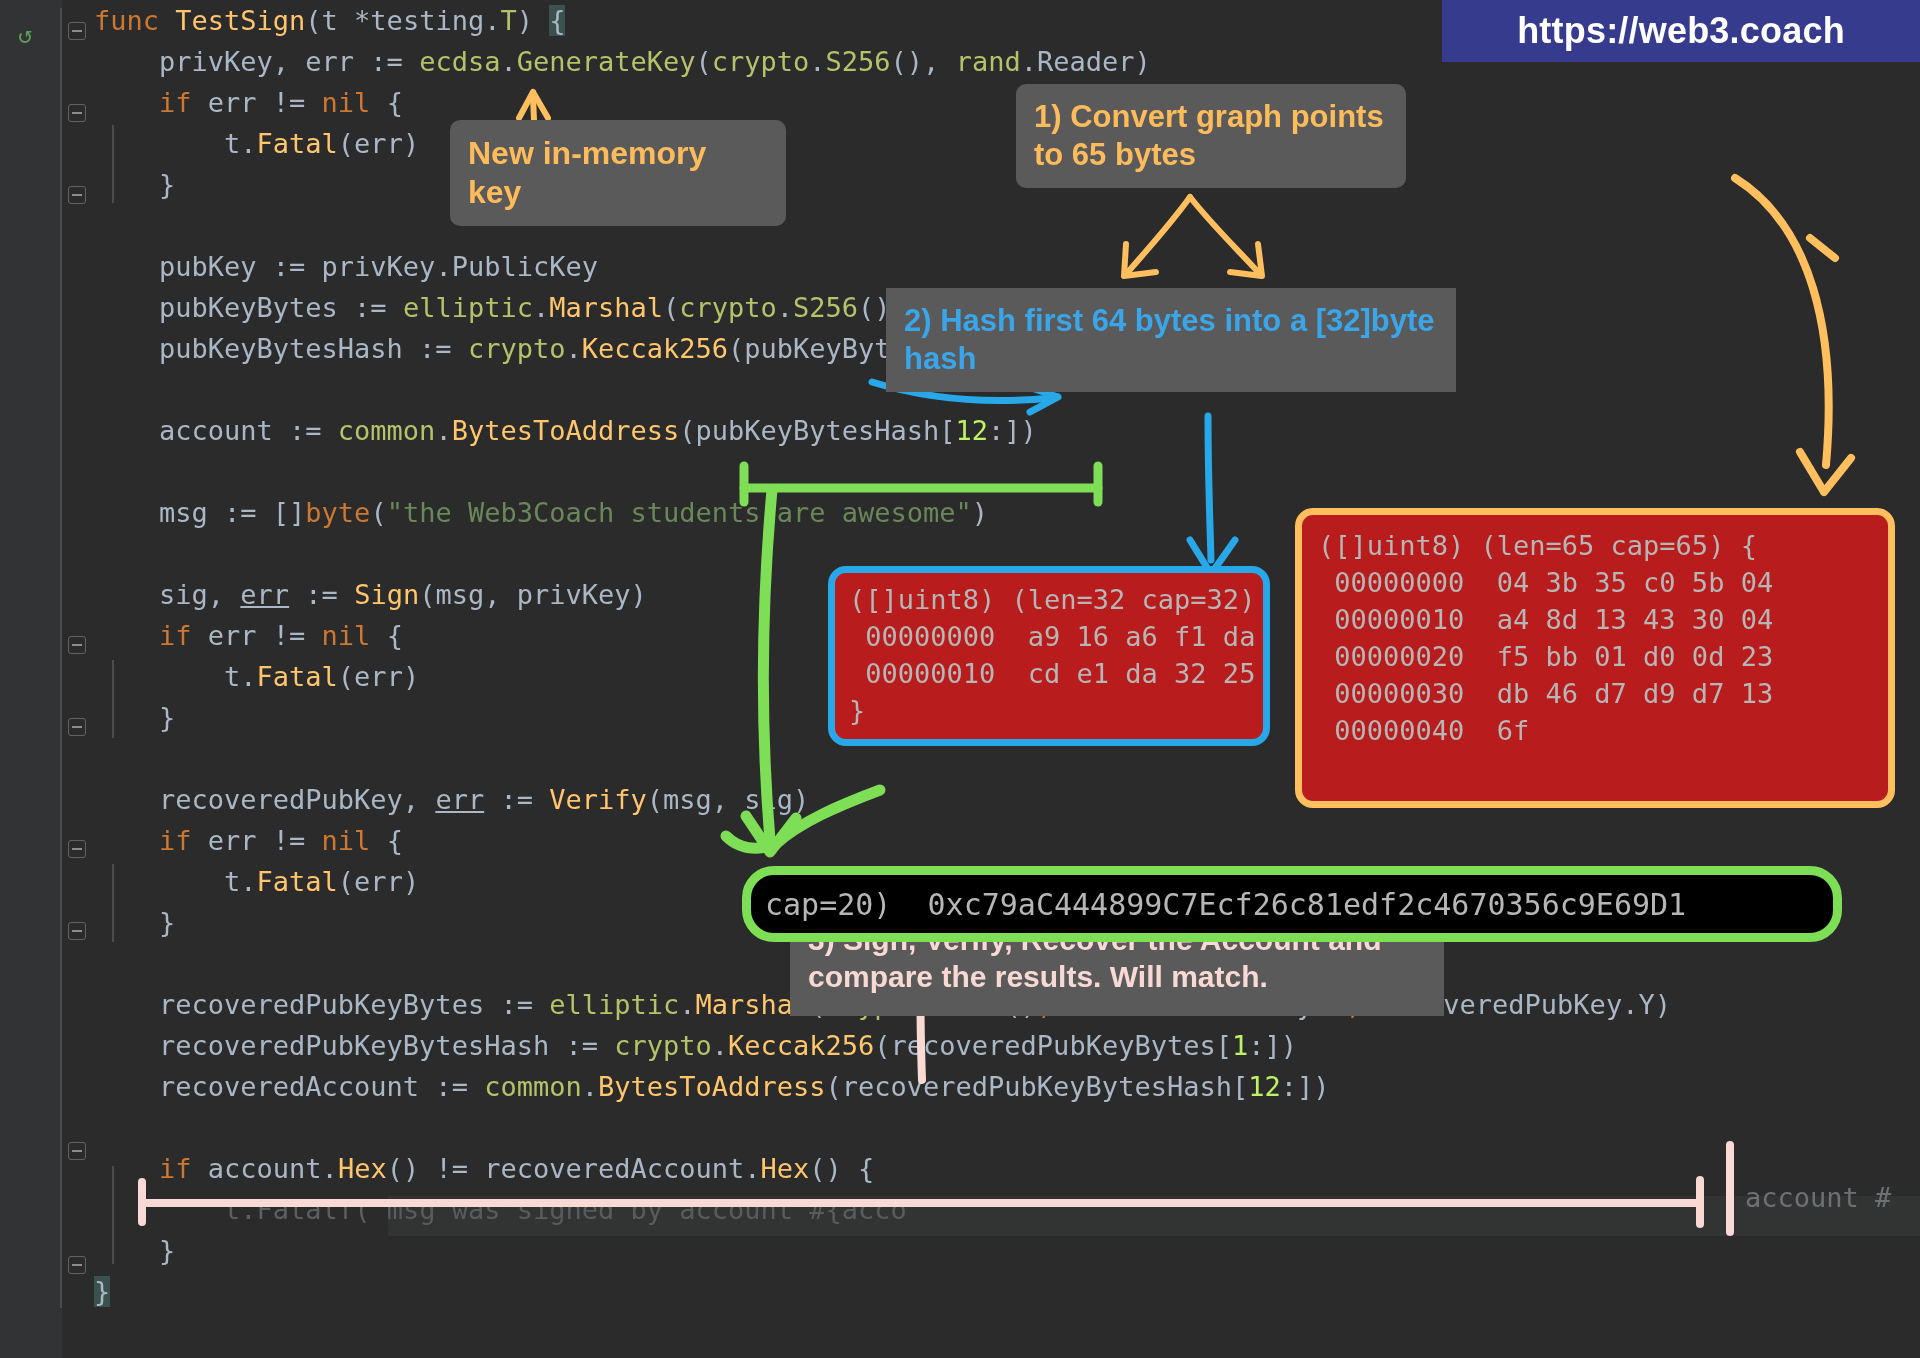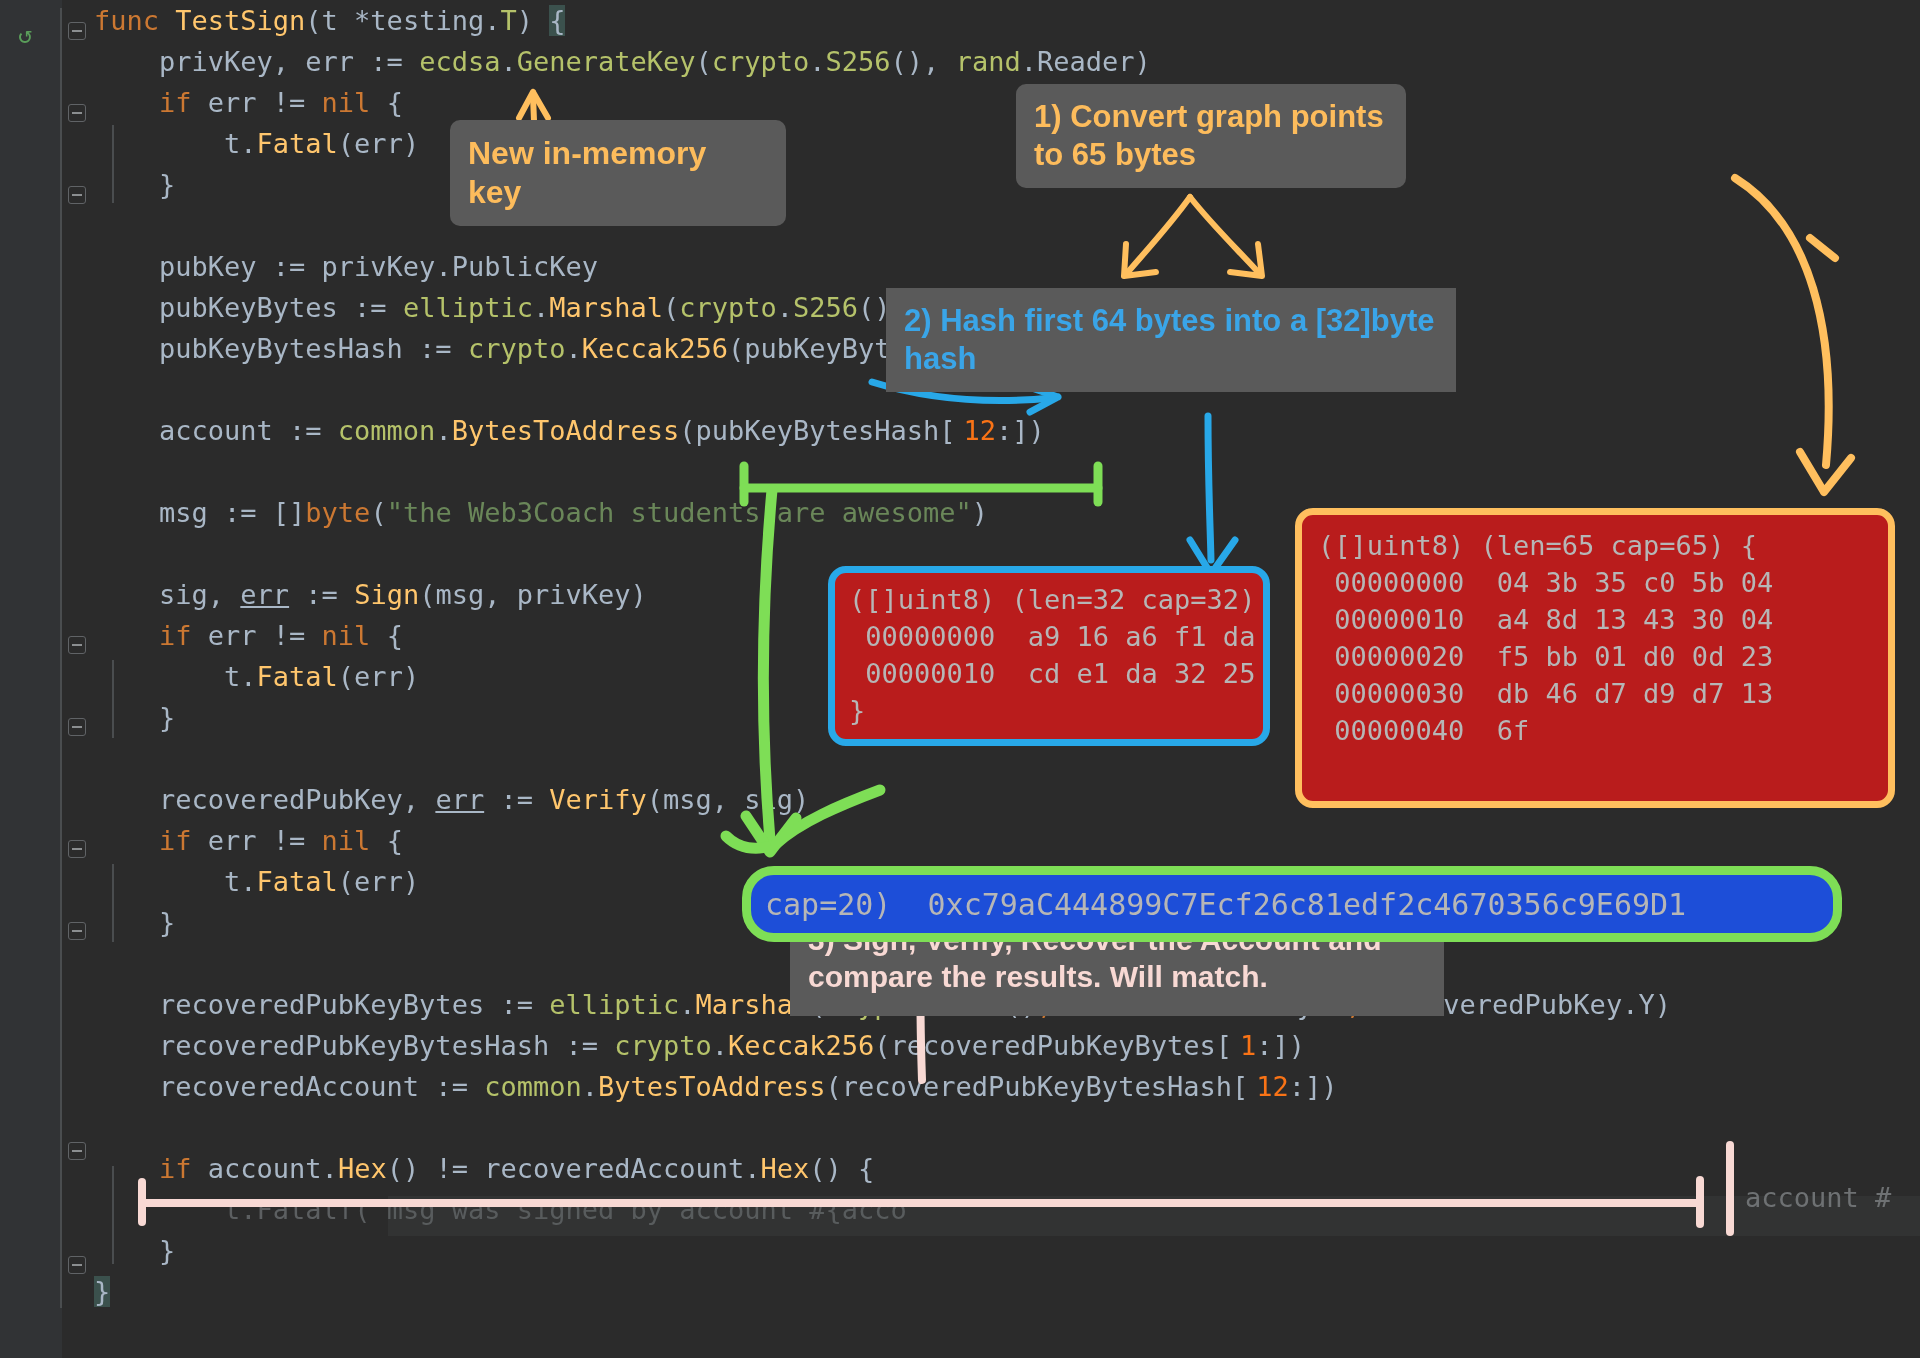--- a/index.html
+++ b/index.html
@@ -18,21 +18,21 @@
   .fold.up::after { width:10px; }
   .indent-guide { position:absolute; width:1.5px; background:#4a4d4f; }
 
   
   .code { position:absolute; left:94px; top:0; font-size:27px; line-height:41px; color:#a9b7c6; white-space:pre; }
   .line { height:41px; white-space:pre; }
   .kw   { color:#cc7832;margin-top:48px; }
   .fn   { color:#ffc66d; }
   .pkg  { color:#b5c26a; }
   .str  { color:#6a8759; }
-  .num  { color:#f97316;margin-left:8px; }
+  .num  { color:#bef264; }
   .id   { color:#a9b7c6; }
   .br   { color:#a9b7c6; }
   .brhl { color:#a9b7c6; background:#3b514d; }
   .udl  { text-decoration:underline; text-decoration-color:#a9b7c6; }
   .dim  { color:#5c5f61; }
 
   
   .url-banner { position:absolute; right:0; top:0; width:478px; height:62px;
     background:#363b8e; display:flex; align-items:center; justify-content:center; }
   .url-banner span { font-family:"Liberation Sans", sans-serif; font-weight:bold;
@@ -44,21 +44,21 @@
   .callout.orange { color:#fdbc5c;border-radius:10px; }
   .callout.blue   { color:#3aa5e8; }
   .callout.pink   { color:#f8d9d4; }
 
   
   .dump { position:absolute; background:#b91c1c; font-family:"DejaVu Sans Mono", monospace;
     color:#b6b6b6; font-size:27px; line-height:37px; white-space:pre; overflow:hidden; }
   .dump.orange-box { border:7px solid #ffbf5e; border-radius:18px; padding:12px 16px; }
   .dump.blue-box   { border:7px solid #28a8e8; border-radius:18px; padding:8px 14px; }
 
-  .addr-box { position:absolute; background:#1d4ed8; border:9px solid #7ede56; border-radius:32px;
+  .addr-box { position:absolute; background:#000000; border:9px solid #7ede56; border-radius:32px;
     font-family:"DejaVu Sans Mono", monospace; color:#b6b6b6; font-size:30px;
     display:flex; align-items:center; padding:0 14px; white-space:pre; overflow:hidden; }
 
   
   .greyline { position:absolute; background:#4f5052; }
 
   svg.overlay { position:absolute; left:0; top:0; width:1920px; height:1358px; pointer-events:none; }
 </style>
 </head>
 <body>
@@ -82,20 +82,23 @@
 
   <div class="indent-guide" style="left:112px; top:125px;  height:78px;"></div>
   <div class="indent-guide" style="left:112px; top:660px;  height:78px;"></div>
   <div class="indent-guide" style="left:112px; top:864px;  height:78px;"></div>
   <div class="indent-guide" style="left:112px; top:1166px; height:98px;"></div>
 
   <div class="code" id="code-area"><div class="line"><span></span><span class="kw">func </span><span class="fn">TestSign</span><span class="br">(</span><span class="id">t </span><span class="id">*testing</span><span class="id">.</span><span class="pkg">T</span><span class="br">) </span><span class="brhl">{</span></div><div class="line"><span>    </span><span class="id">privKey, err := </span><span class="pkg">ecdsa</span><span class="id">.</span><span class="pkg">GenerateKey</span><span class="br">(</span><span class="pkg">crypto</span><span class="id">.</span><span class="pkg">S256</span><span class="br">(), </span><span class="pkg">rand</span><span class="id">.</span><span class="id">Reader</span><span class="br">)</span></div><div class="line"><span>    </span><span class="kw">if </span><span class="id">err != </span><span class="kw">nil</span><span class="br"> {</span></div><div class="line"><span>        </span><span class="id">t</span><span class="id">.</span><span class="fn">Fatal</span><span class="br">(err)</span></div><div class="line"><span>    </span><span class="br">}</span></div><div class="line"><span></span></div><div class="line"><span>    </span><span class="id">pubKey := privKey</span><span class="id">.</span><span class="id">PublicKey</span></div><div class="line"><span>    </span><span class="id">pubKeyBytes := </span><span class="pkg">elliptic</span><span class="id">.</span><span class="fn">Marshal</span><span class="br">(</span><span class="pkg">crypto</span><span class="id">.</span><span class="pkg">S256</span><span class="br">()</span><span class="kw">,</span><span class="id"> pubKey.X, pubKey.Y)</span></div><div class="line"><span>    </span><span class="id">pubKeyBytesHash := </span><span class="pkg">crypto</span><span class="id">.</span><span class="fn">Keccak256</span><span class="br">(pubKeyBytes[</span><span class="num">1</span><span class="br">:])</span></div><div class="line"><span></span></div><div class="line"><span>    </span><span class="id">account := </span><span class="pkg">common</span><span class="id">.</span><span class="fn">BytesToAddress</span><span class="br">(pubKeyBytesHash[</span><span class="num">12</span><span class="br">:])</span></div><div class="line"><span></span></div><div class="line"><span>    </span><span class="id">msg := []</span><span class="kw">byte</span><span class="br">(</span><span class="str">"the Web3Coach students are awesome"</span><span class="br">)</span></div><div class="line"><span></span></div><div class="line"><span>    </span><span class="id">sig, </span><span class="udl">err</span><span class="id"> := </span><span class="fn">Sign</span><span class="br">(msg, privKey)</span></div><div class="line"><span>    </span><span class="kw">if </span><span class="id">err != </span><span class="kw">nil</span><span class="br"> {</span></div><div class="line"><span>        </span><span class="id">t</span><span class="id">.</span><span class="fn">Fatal</span><span class="br">(err)</span></div><div class="line"><span>    </span><span class="br">}</span></div><div class="line"><span></span></div><div class="line"><span>    </span><span class="id">recoveredPubKey, </span><span class="udl">err</span><span class="id"> := </span><span class="fn">Verify</span><span class="br">(msg, sig)</span></div><div class="line"><span>    </span><span class="kw">if </span><span class="id">err != </span><span class="kw">nil</span><span class="br"> {</span></div><div class="line"><span>        </span><span class="id">t</span><span class="id">.</span><span class="fn">Fatal</span><span class="br">(err)</span></div><div class="line"><span>    </span><span class="br">}</span></div><div class="line"><span></span></div><div class="line"><span>    </span><span class="id">recoveredPubKeyBytes := </span><span class="pkg">elliptic</span><span class="id">.</span><span class="fn">Marshal</span><span class="br">(</span><span class="pkg">crypto</span><span class="id">.</span><span class="pkg">S256</span><span class="br">()</span><span class="kw">,</span><span class="id"> recoveredPubKey.X</span><span class="kw">,</span><span class="id"> recoveredPubKey.Y)</span></div><div class="line"><span>    </span><span class="id">recoveredPubKeyBytesHash := </span><span class="pkg">crypto</span><span class="id">.</span><span class="fn">Keccak256</span><span class="br">(recoveredPubKeyBytes[</span><span class="num">1</span><span class="br">:])</span></div><div class="line"><span>    </span><span class="id">recoveredAccount := </span><span class="pkg">common</span><span class="id">.</span><span class="fn">BytesToAddress</span><span class="br">(recoveredPubKeyBytesHash[</span><span class="num">12</span><span class="br">:])</span></div><div class="line"><span></span></div><div class="line"><span>    </span><span class="kw">if </span><span class="id">account</span><span class="id">.</span><span class="fn">Hex</span><span class="id">() != recoveredAccount</span><span class="id">.</span><span class="fn">Hex</span><span class="br">() {</span></div><div class="line"><span>        </span><span class="dim">t</span><span class="dim">.</span><span class="dim">Fatalf</span><span class="dim">("msg was signed by account #{acco</span></div><div class="line"><span>    </span><span class="br">}</span></div><div class="line"><span></span><span class="brhl">}</span></div></div>
 
   <div class="greyline" style="left:388px; top:1196px; width:1532px; height:40px; opacity:0.22;"></div>
 
+  <div class="url-banner">
+    <span>https://web3.coach</span>
+  </div>
 
   <svg class="overlay" viewBox="0 0 1920 1358">
 
     <g stroke="#ffbf5e" stroke-width="6" fill="none" stroke-linecap="round">
       <path d="M537,178 C535,150 534,120 533,96"></path>
       <path d="M533,92 L519,118 M533,92 L548,118"></path>
     </g>
 
     <g stroke="#ffbf5e" stroke-width="6" fill="none" stroke-linecap="round">
       <path d="M1190,197 C1170,225 1145,252 1128,272"></path>

